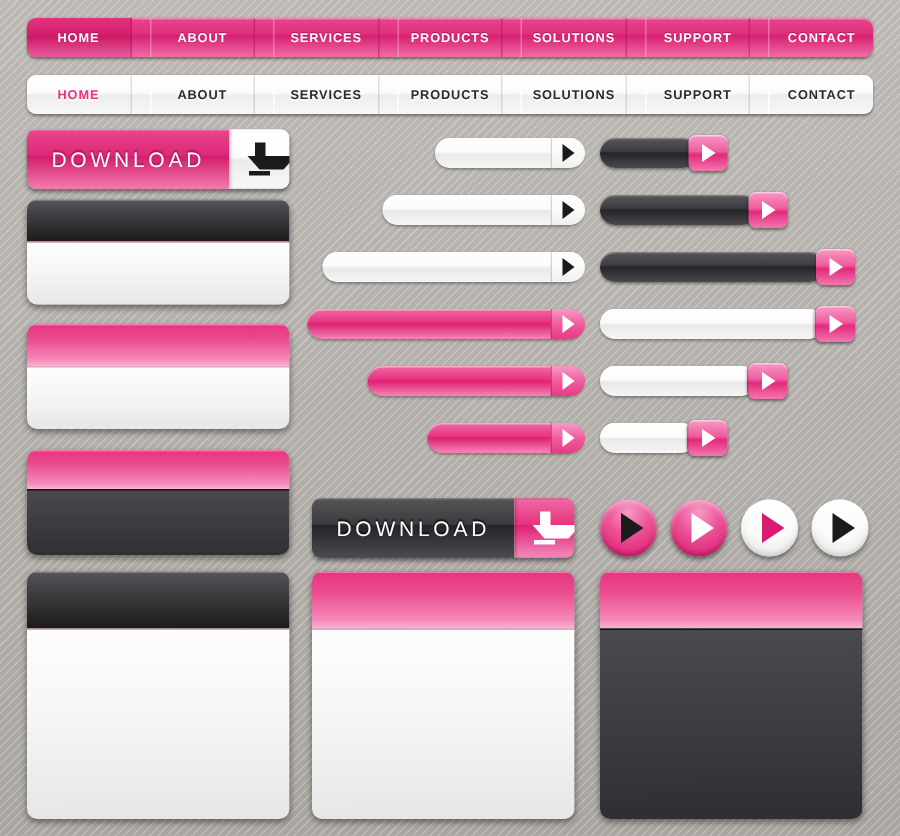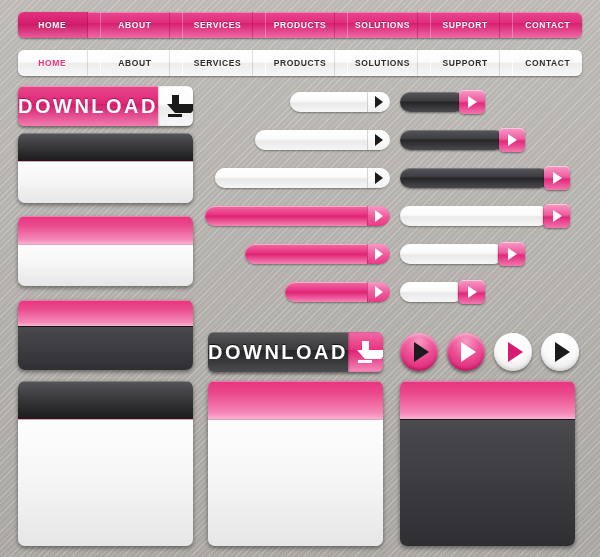--- a/index.html
+++ b/index.html
@@ -50,21 +50,21 @@
   }
   .navbar.light .navitem:first-child{border-left:none;}
   .navbar.light .navitem:last-child{border-right:none;}
   .navbar.light .navitem.active{color:#e8337f;}
 
   
   .dlbtn{display:flex;height:40px;border-radius:6px;overflow:hidden;
     box-shadow:0 2px 3px rgba(0,0,0,.45);}
   .dl-label{
     flex:1;display:flex;align-items:center;justify-content:center;
-    font-size:20px;font-weight:bold;letter-spacing:2.5px;color:#fff;
+    font-size:14px;font-weight:normal;letter-spacing:2.5px;color:#fff;
   }
   .dlbtn.pink .dl-label{
     background:linear-gradient(180deg,#e8468c 0%,#dd2878 44%,#d41d6d 46%,#f27cb0 100%);
     text-shadow:0 -1px 1px rgba(120,5,55,.6);
     box-shadow:inset 0 1px 0 rgba(255,255,255,.4);
   }
   .dlbtn.dark .dl-label{
     background:linear-gradient(180deg,#56565a 0%,#3b3b3e 44%,#252528 46%,#4c4c50 100%);
     text-shadow:0 -1px 1px rgba(0,0,0,.8);
     box-shadow:inset 0 1px 0 rgba(255,255,255,.22);

